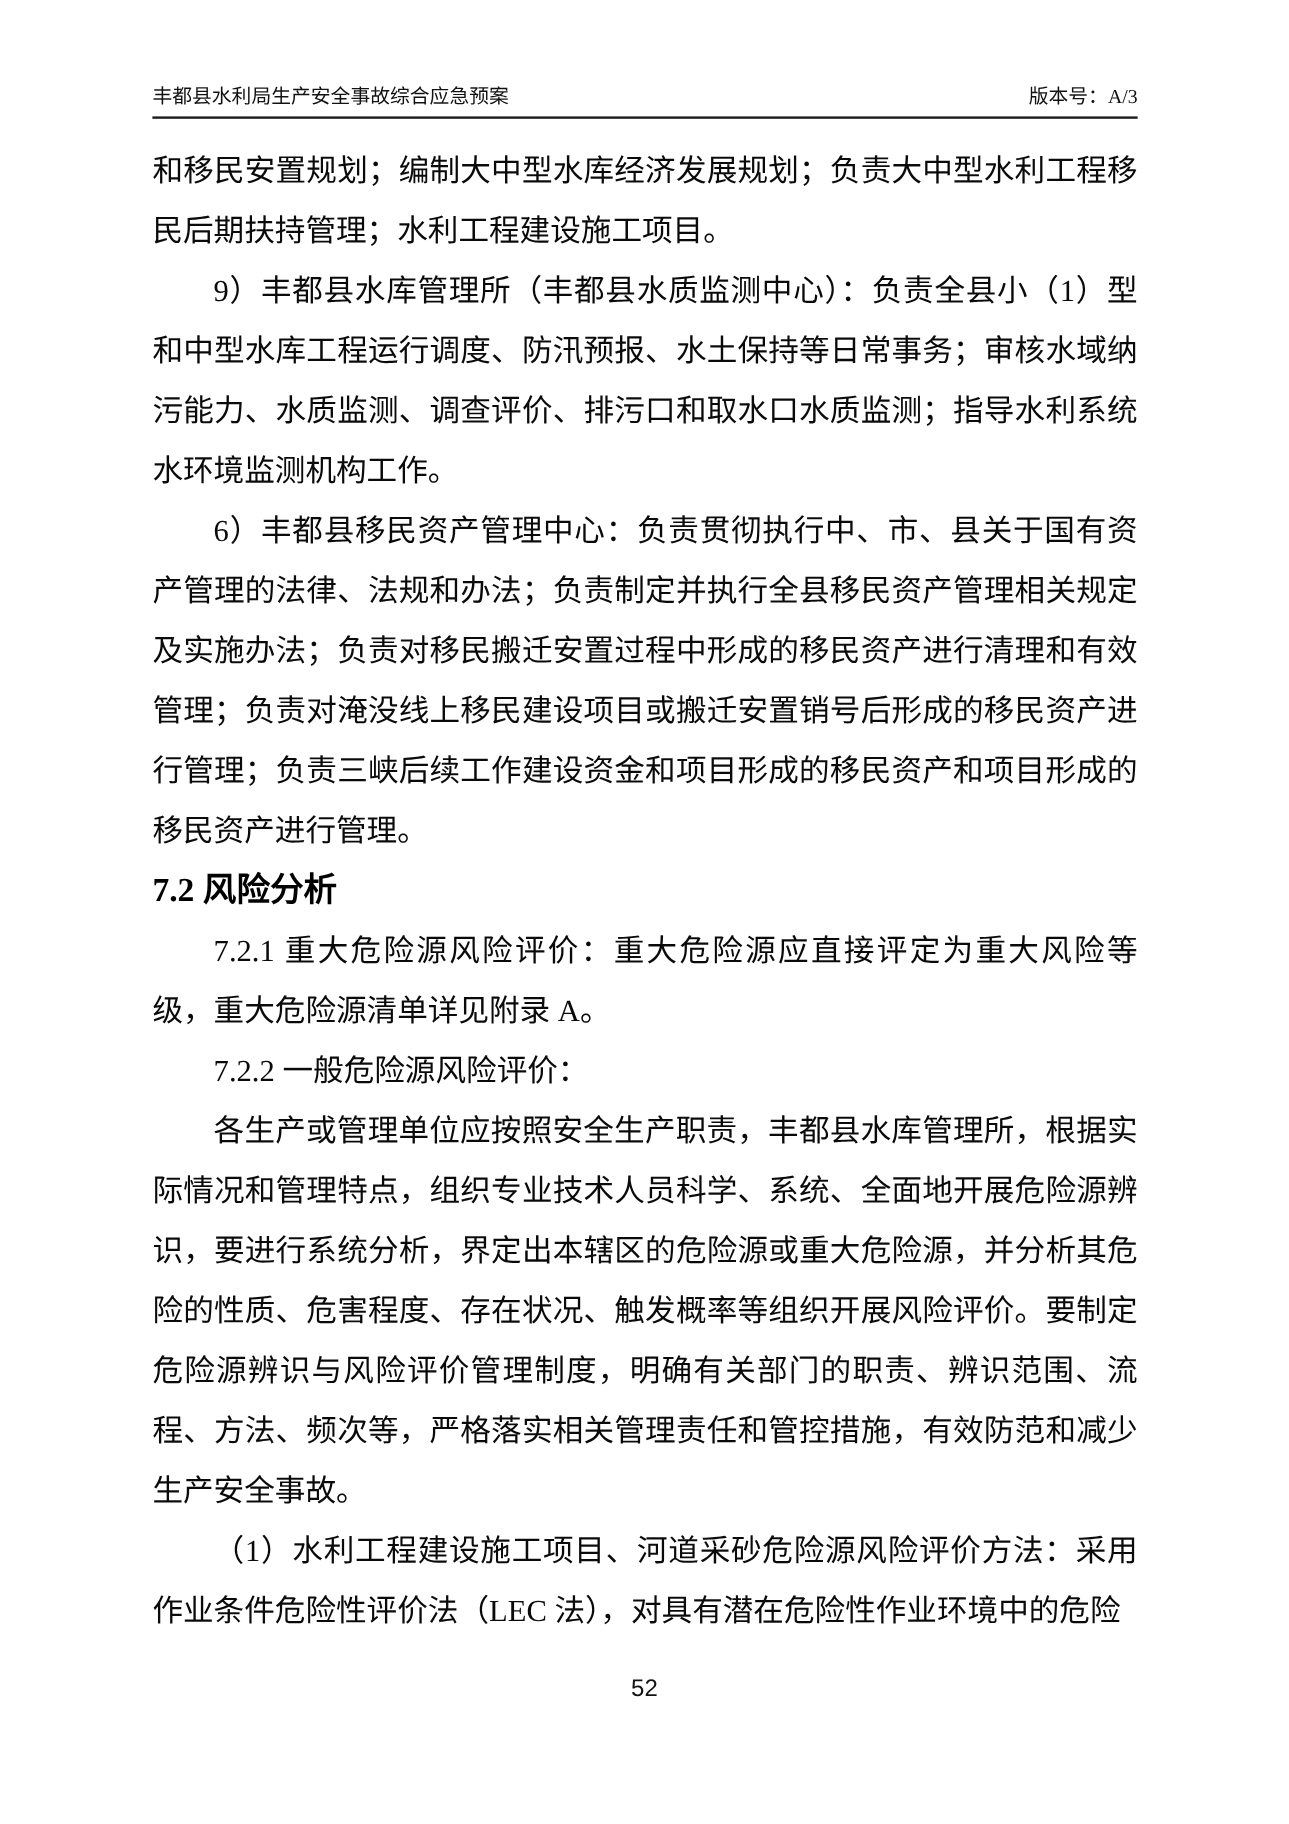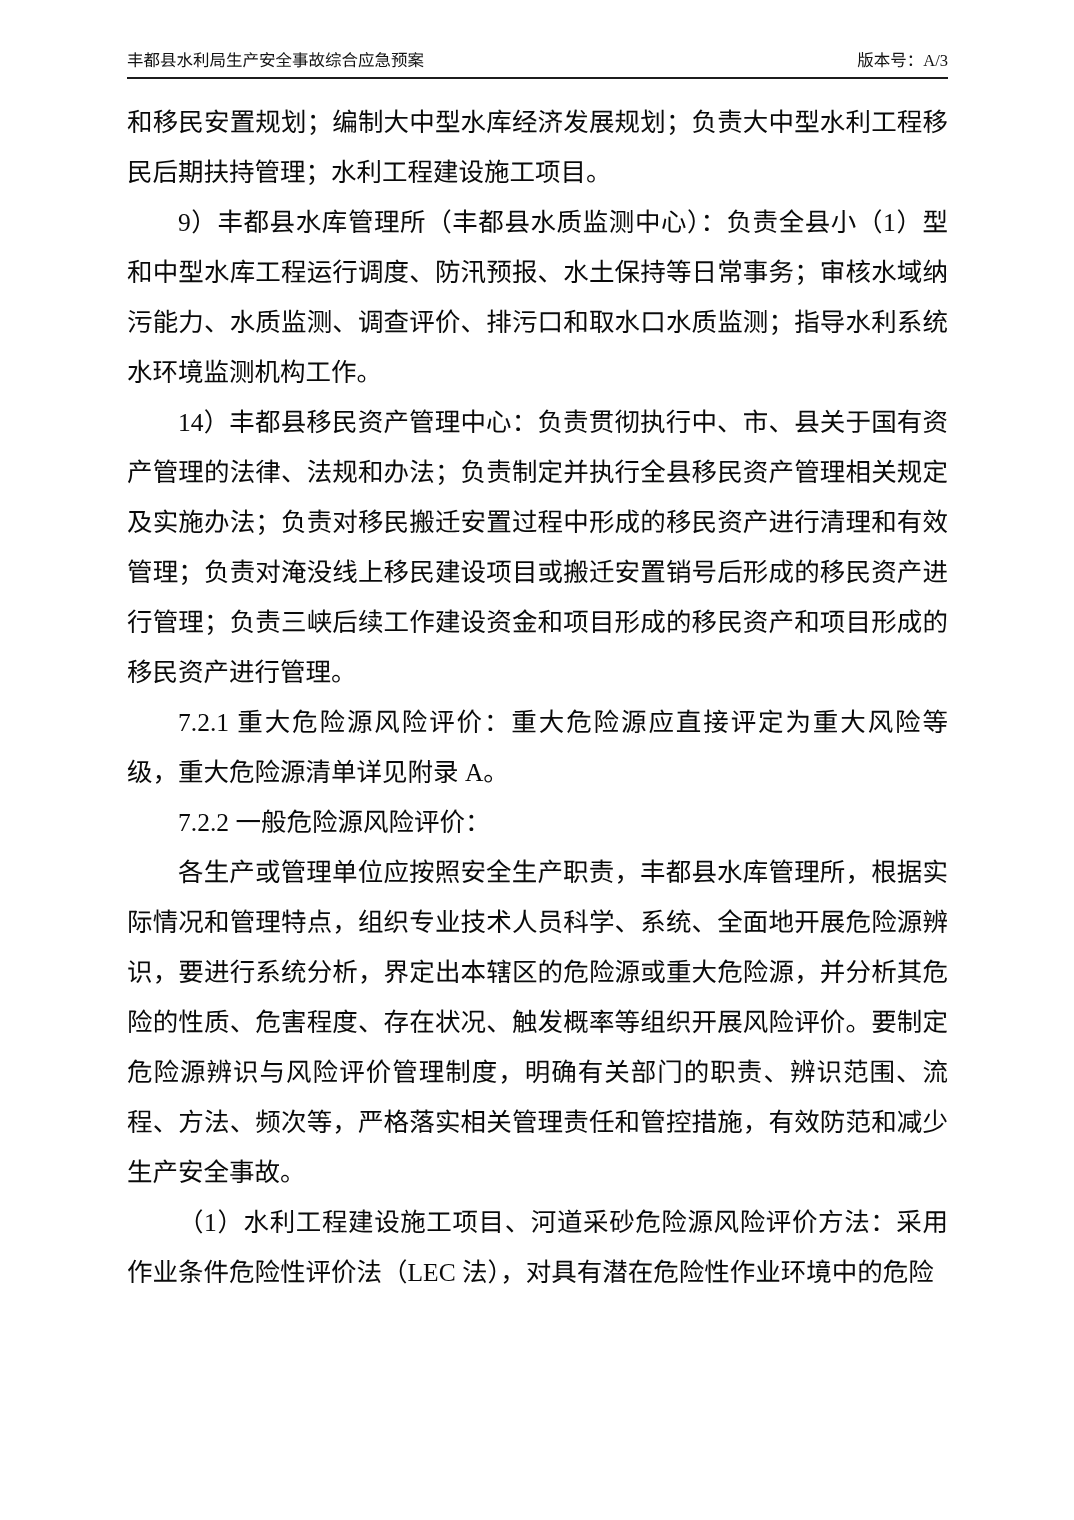--- a/index.html
+++ b/index.html
@@ -16,21 +16,21 @@
     color: #000000;
     box-sizing: border-box;
     padding: 0 126px 0 127px;
     font-family: "Liberation Serif", "DejaVu Serif", serif;
     overflow: hidden;
   }
   .page-header {
     display: flex;
     justify-content: space-between;
     align-items: flex-end;
-    padding-top: 51px;
+    padding-top: 71px;
     padding-bottom: 6px;
     border-bottom: 2px solid #1c1c1c;
     font-size: 16.5px;
     line-height: 20px;
     color: #111111;
   }
   .doc-body {
     margin-top: 19px;
   }
   .doc-body p.body-par {
@@ -69,21 +69,25 @@
 
   <header class="page-header">
     <span>丰都县水利局生产安全事故综合应急预案</span>
     <span>版本号：A/3</span>
   </header>
 
   <main class="doc-body" id="doc-body">
 
   <p class="body-par">和移民安置规划；编制大中型水库经济发展规划；负责大中型水利工程移民后期扶持管理；水利工程建设施工项目。</p>
       <p class="body-par indent">9）丰都县水库管理所（丰都县水质监测中心）：负责全县小（1）型和中型水库工程运行调度、防汛预报、水土保持等日常事务；审核水域纳污能力、水质监测、调查评价、排污口和取水口水质监测；指导水利系统水环境监测机构工作。</p>
-      <p class="body-par indent">14）丰都县移民资产管理中心：负责贯彻执行中、市、县关于国有资产管理的法律、法规和办法；负责制定并执行全县移民资产管理相关规定及实施办法；负责对移民搬迁安置过程中形成的移民资产进行清理和有效管理；负责对淹没线上移民建设项目或搬迁安置销号后形成的移民资产进行管理；负责三峡后续工作建设资金和项目形成的移民资产和项目形成的移民资产进行管理。</p>
+      <p class="body-par indent">6）丰都县移民资产管理中心：负责贯彻执行中、市、县关于国有资产管理的法律、法规和办法；负责制定并执行全县移民资产管理相关规定及实施办法；负责对移民搬迁安置过程中形成的移民资产进行清理和有效管理；负责对淹没线上移民建设项目或搬迁安置销号后形成的移民资产进行管理；负责三峡后续工作建设资金和项目形成的移民资产和项目形成的移民资产进行管理。</p>
+      <h2 class="section-heading">7.2 风险分析</h2>
       <p class="body-par indent">7.2.1 重大危险源风险评价：重大危险源应直接评定为重大风险等级，重大危险源清单详见附录 A。</p>
       <p class="body-par indent">7.2.2 一般危险源风险评价：</p>
       <p class="body-par indent">各生产或管理单位应按照安全生产职责，丰都县水库管理所，根据实际情况和管理特点，组织专业技术人员科学、系统、全面地开展危险源辨识，要进行系统分析，界定出本辖区的危险源或重大危险源，并分析其危险的性质、危害程度、存在状况、触发概率等组织开展风险评价。要制定危险源辨识与风险评价管理制度，明确有关部门的职责、辨识范围、流程、方法、频次等，严格落实相关管理责任和管控措施，有效防范和减少生产安全事故。</p>
       <p class="body-par indent">（1）水利工程建设施工项目、河道采砂危险源风险评价方法：采用作业条件危险性评价法（LEC 法），对具有潜在危险性作业环境中的危险</p>
     </main>
 
+  <footer class="page-footer">
+    <span>52</span>
+  </footer>
 
 </div>
 
 </body></html>

